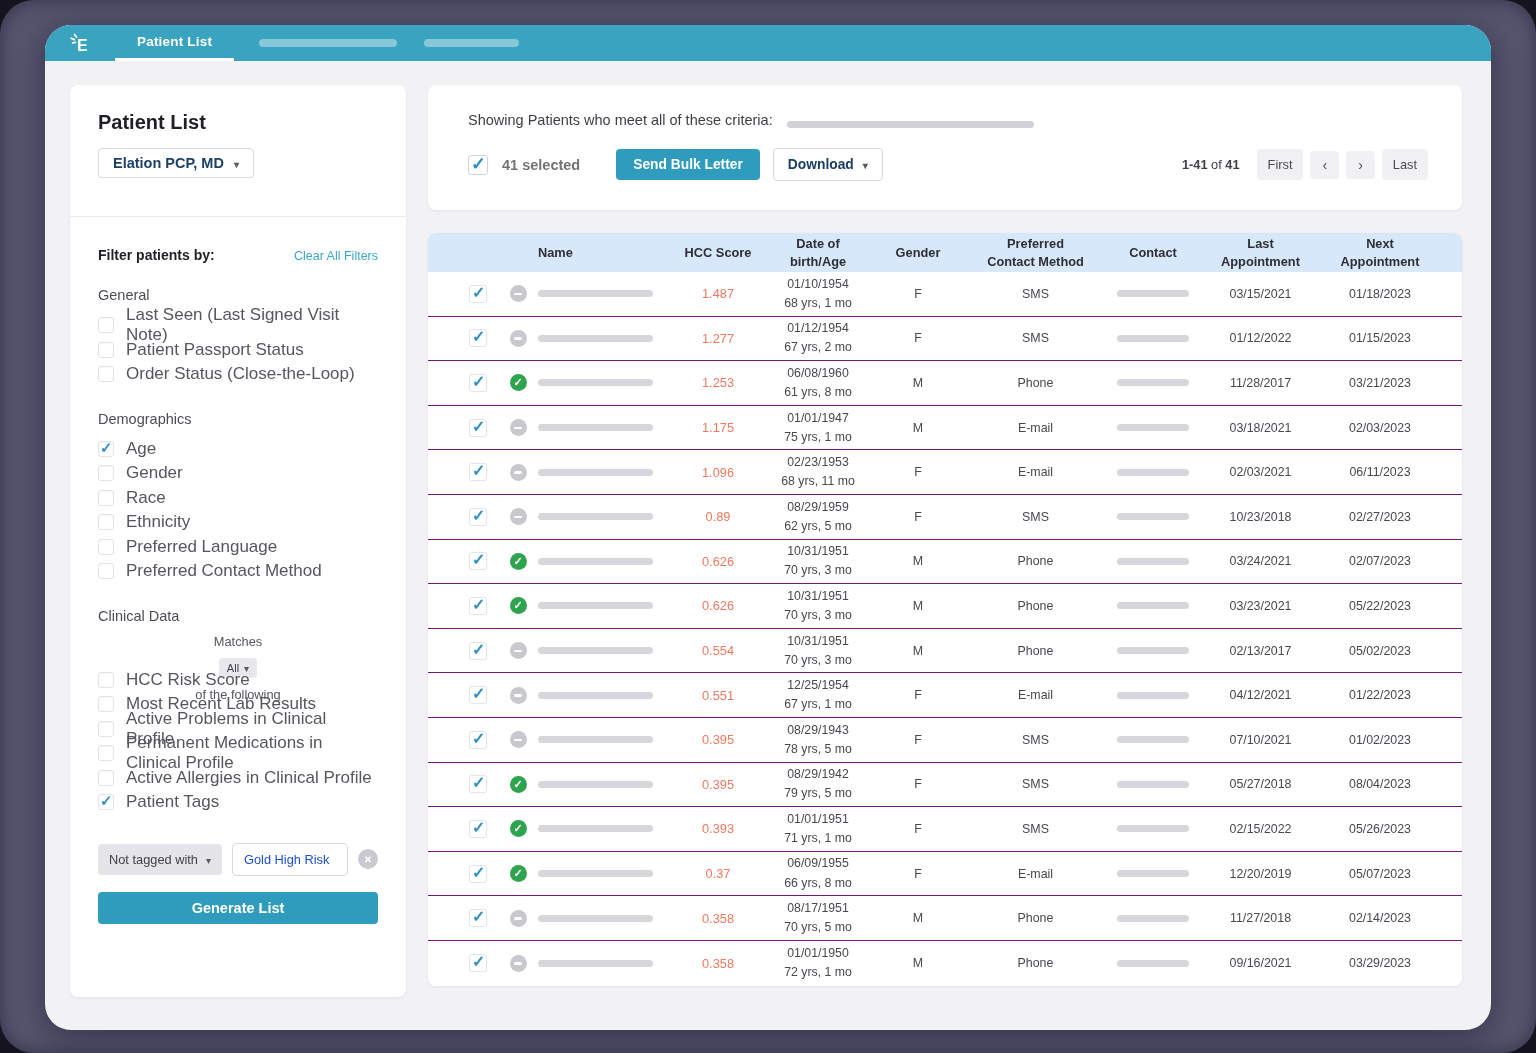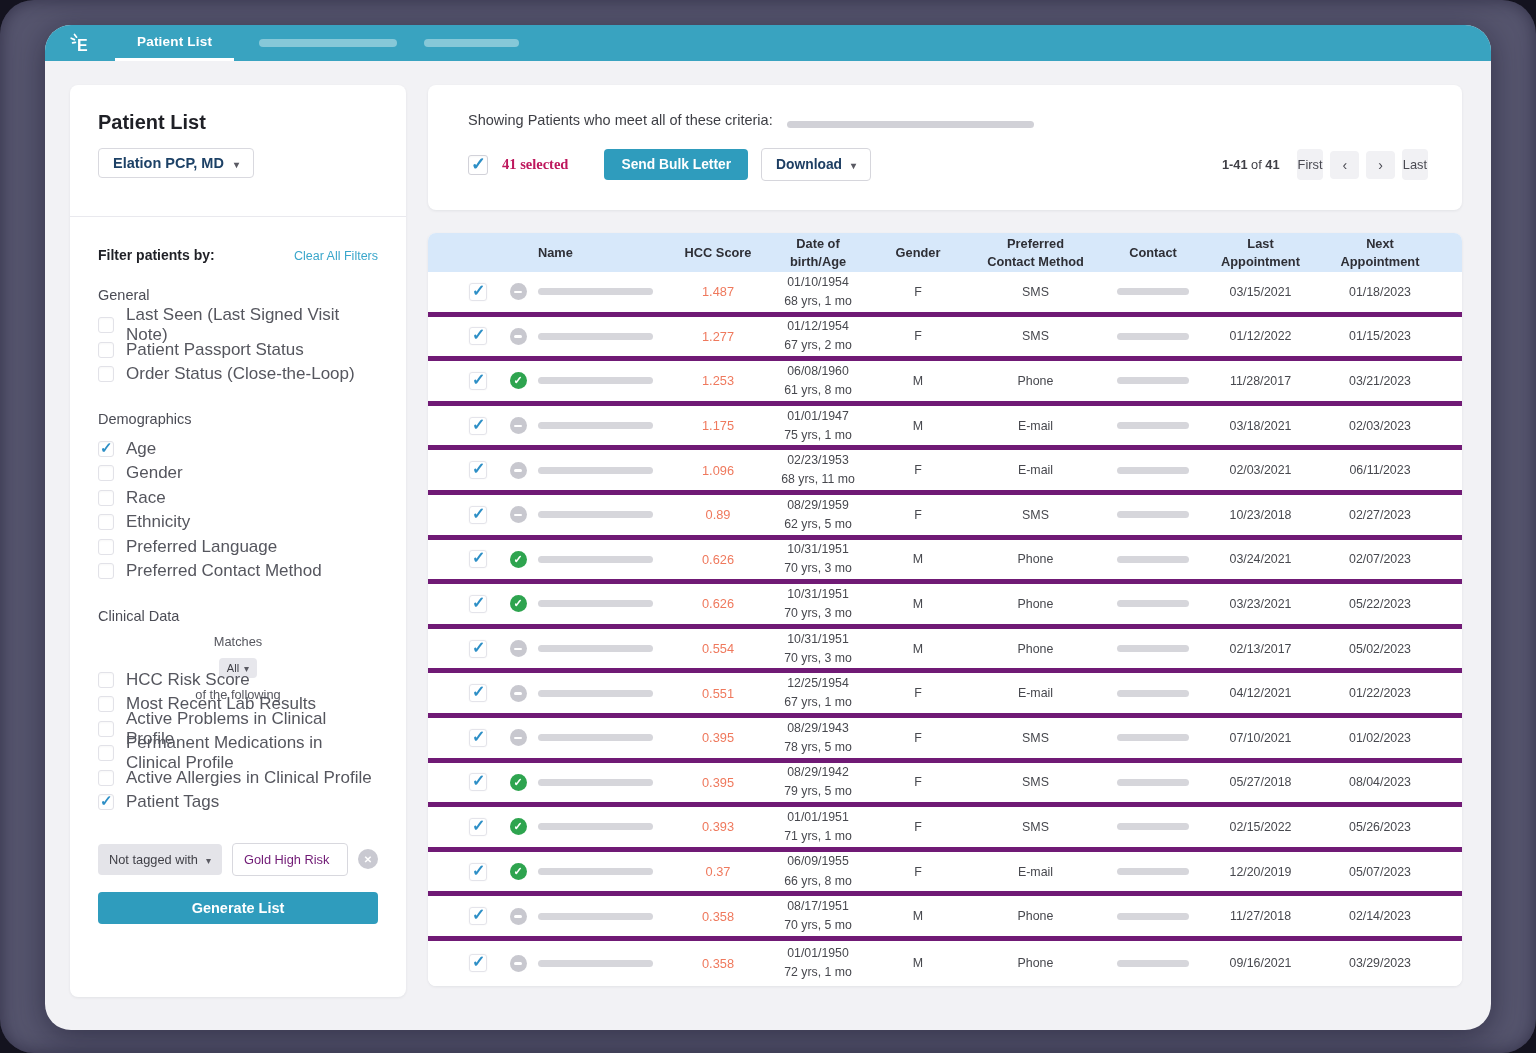--- a/index.html
+++ b/index.html
@@ -41,59 +41,59 @@
         border-radius:3px; flex:0 0 auto; box-shadow:inset 0 1px 2px rgba(0,0,0,.03); }
   .cb.checked::after { content:"✓"; position:absolute; left:1px; top:-3px; font-size:15px;
         font-weight:700; color:#2d8fc6; }
   .matches-row { display:flex; align-items:center; gap:9px; font-size:12.8px; color:#55565e; margin:2px 0 8px; height:26px;flex-direction:column; }
   .mini-dd { display:inline-flex; align-items:flex-start; gap:5px; background:#e7e7ec; border-radius:4px;
              padding:4px 8px; font-size:11px; color:#3f3f46; cursor:pointer; }
   .tagrow { margin-top:28px; display:flex; align-items:center; gap:10px; }
   .tag-op { display:inline-flex; align-items:center; gap:8px; background:#e4e4e9; border-radius:4px;
             padding:8px 11px; font-size:12.8px; color:#3f3f46; cursor:pointer; white-space:nowrap; }
   .tag-input { flex:1; border:1px solid #d8d8de; border-radius:4px; background:#fff;
-               padding:8px 11px; font-size:12.8px; color:#701a75; }
+               padding:8px 11px; font-size:12.8px; color:#1d4ed8; }
   .xcirc { width:20px; height:20px; border-radius:50%; background:#c9c9d1; color:#fff;
            display:flex; align-items:center; justify-content:center; cursor:pointer; flex:0 0 auto; }
   .xcirc::after { content:"✕"; font-size:10px; font-weight:700; }
   .generate { margin-top:16px; width:100%; height:32px; background:#2f9cbd; border:none; border-radius:4px;
               color:#fff; font-size:14.5px; font-weight:700; font-family:inherit; cursor:pointer; }
 
   
   .main { flex:1; }
   .controls-card { background:#fff; border-radius:8px; height:125px; padding:27px 34px 0 40px;
                    box-shadow:0 1px 3px rgba(16,24,40,.07); }
   .criteria-row { display:flex; align-items:flex-end; }
   .criteria-label { font-size:14.5px; color:#3d3e44; }
   .criteria-bar { width:247px; height:7px; border-radius:4px; background:#d1d1d7; margin-left:14px; }
   .actions-row { margin-top:20px; display:flex; align-items:center; }
   .cb.big { width:20px; height:20px; border-color:#d2d2d9; }
   .cb.big::after { font-size:18px; left:2px; top:-3px; }
-  .sel-label { margin-left:14px; font-size:14.5px; font-weight:700; color:#be185d;font-family:Liberation Serif, serif; }
+  .sel-label { margin-left:14px; font-size:14.5px; font-weight:700; color:#737373; }
   .btn-teal { margin-left:36px; background:#2f9cbd; border:none; border-radius:4px; color:#fff;
               font-size:13.8px; font-weight:600; font-family:inherit; padding:8px 17px; cursor:pointer; }
   .btn-download { margin-left:13px; background:#fff; border:1px solid #d6d6dc; border-radius:4px;
                   color:#1d3e63; font-size:13.8px; font-weight:700; font-family:inherit;
                   padding:8px 14px; cursor:pointer; display:inline-flex; align-items:center; gap:9px; }
   .pager { margin-left:auto; display:flex; align-items:center; gap:7px; }
   .pager-text { font-size:12.8px; color:#3f3f46; margin-right:10px; }
   .pager-text b { font-weight:700; }
   .pg-btn { background:#f1f1f4; border:none; border-radius:4px; color:#4a4a52; font-size:12.8px;
-            font-family:inherit; padding:8px 1px; cursor:pointer; }
+            font-family:inherit; padding:8px 11px; cursor:pointer; }
   .pg-btn.chev { padding:8px 12px; font-size:14px; line-height:12px; }
 
   
   .tablebox { margin-top:23px; background:#fff; border-radius:8px; overflow:hidden;
               box-shadow:0 1px 3px rgba(16,24,40,.07); }
   .tgrid { display:grid; grid-template-columns:40px 40px 140px 80px 120px 80px 155px 80px 135px minmax(0,1fr);
            align-items:center; padding:0 30px; }
   .thead { background:#d7e8fa; height:39px; }
   .cell { display:flex; justify-content:center; align-items:center; text-align:center; }
   .hcell { font-size:12.8px; font-weight:700; color:#2e2f36; white-space:pre-line; line-height:1.35; }
-  .trow { height:44.6px; border-bottom:5px solid #701a75; background:#fff; }
+  .trow { height:44.6px; border-bottom:1px solid #701a75; background:#fff; }
   .trow:last-child { border-bottom:none; }
   .cb.row-cb { width:18px; height:18px; border-color:#e4e4ea; border-radius:3px;
                box-shadow:0 0 0 1px rgba(0,0,0,.01); }
   .cb.row-cb::after { font-size:16px; left:2px; top:-3px; }
   .status { width:17px; height:17px; border-radius:50%; position:relative; }
   .status.complete { background:#2ea44f; }
   .status.complete::after { content:"✓"; position:absolute; inset:0; color:#fff; font-size:11px;
                             font-weight:700; display:flex; align-items:center; justify-content:center; }
   .status.none { background:#c8c8cf; }
   .status.none::after { content:""; position:absolute; left:4.5px; top:7.5px; width:8px; height:2.4px;

